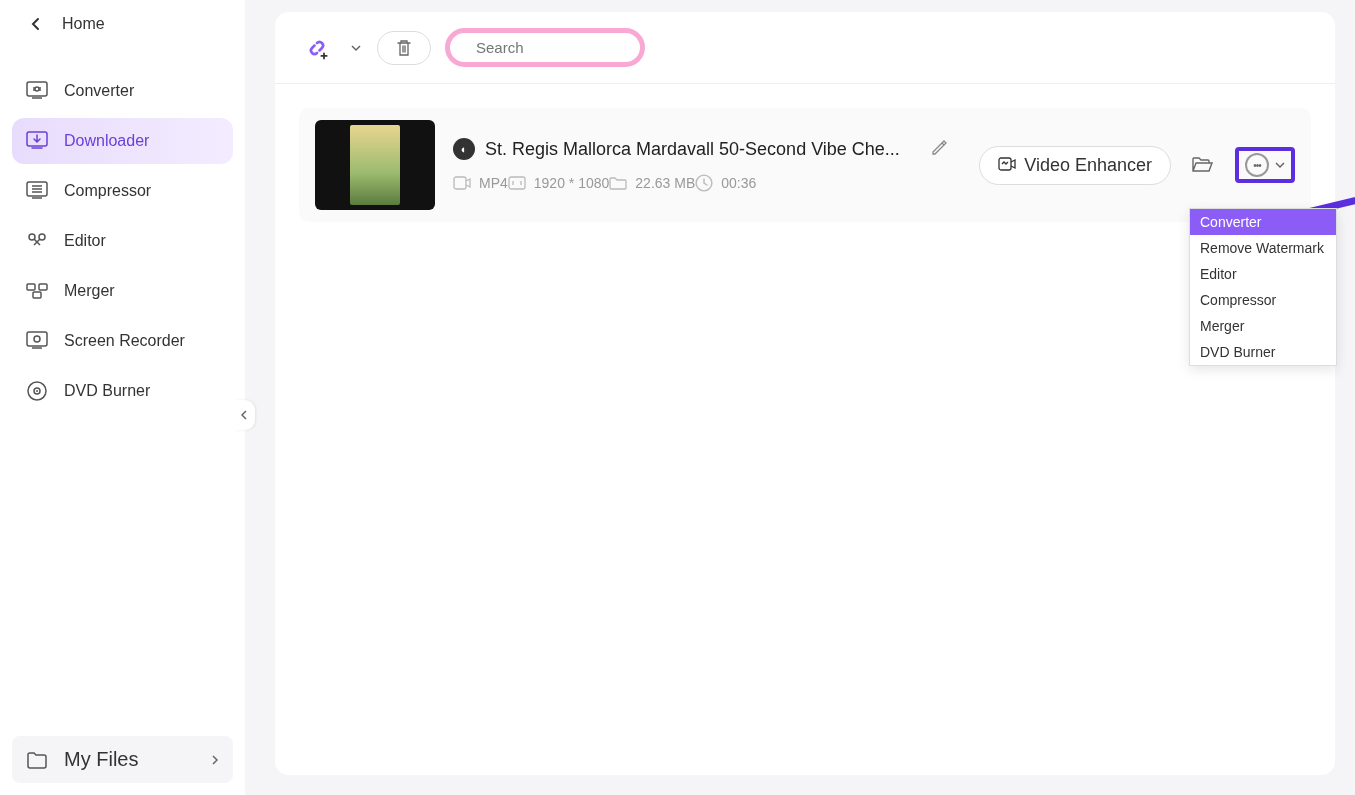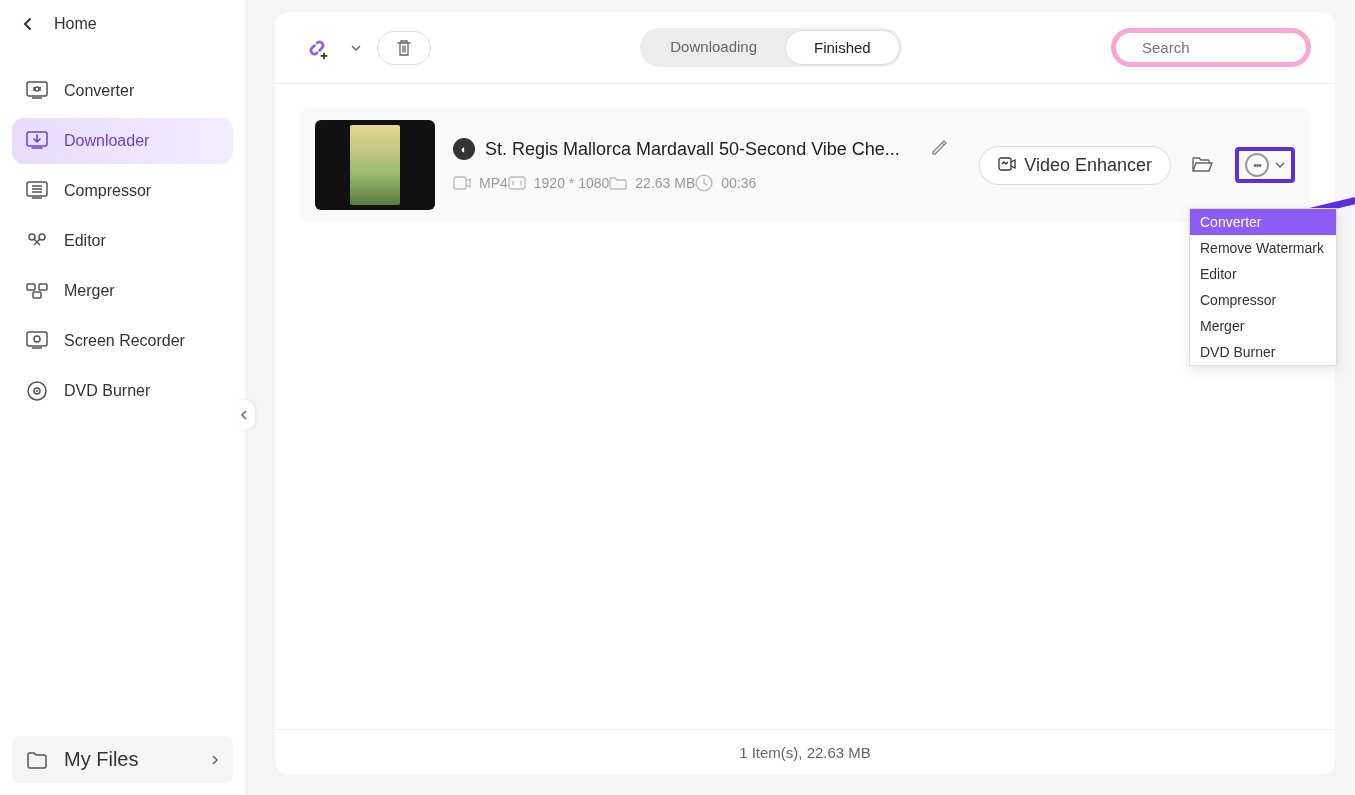--- a/index.html
+++ b/index.html
@@ -1,19 +1,19 @@
 <!DOCTYPE html>
 <html><head>
   <meta charset="utf-8">
   <style>
     * { margin: 0; padding: 0; box-sizing: border-box; font-family: -apple-system, BlinkMacSystemFont, 'Segoe UI', Arial, sans-serif; }
     body { display: flex; width: 1355px; height: 795px; background: #f5f5f7; color: #333; overflow: hidden; }
     
     .sidebar { width: 245px; height: 100%; background: #fff; display: flex; flex-direction: column; position: relative; }
-    .sidebar-header { display: flex; align-items: center; padding: 14px 18px; gap: 16px; }
+    .sidebar-header { display: flex; align-items: center; padding: 14px 18px; gap: 16px; margin-left: 8px; }
     .back-btn { width: 20px; height: 20px; display: flex; align-items: center; justify-content: center; cursor: pointer; }
     .home-label { font-size: 16px; color: #333; }
     .sidebar-nav { margin-top: 20px; padding: 0 12px; }
     .nav-item { display: flex; align-items: center; gap: 16px; padding: 12px 14px; border-radius: 12px; cursor: pointer; margin-bottom: 4px; }
     .nav-item.active { background: linear-gradient(90deg, #e8dcfc 0%, #f3ecff 100%); }
     .nav-item.active .nav-label { color: #6b3fd8; }
     .nav-icon { width: 22px; height: 22px; display: flex; align-items: center; justify-content: center; color: #555; }
     .nav-item.active .nav-icon { color: #6b3fd8; }
     .nav-label { font-size: 16px; color: #333; }
     
@@ -187,24 +187,20 @@
         <svg width="10" height="8" viewBox="0 0 10 8">
             <path d="M1 2 L5 6 L9 2" stroke="currentColor" stroke-width="1.5" fill="none"></path>
           </svg>
       </div>
       <div class="trash-btn">
         <svg width="16" height="18" viewBox="0 0 16 18">
             <path d="M2 4 L14 4 M5 4 L5 2 L11 2 L11 4 M4 4 L4 16 L12 16 L12 4 M7 7 L7 13 M9 7 L9 13" stroke="currentColor" stroke-width="1.3" fill="none" stroke-linecap="round"></path>
           </svg>
       </div>
 
-      <div class="tabs">
-        <div class="tab">Downloading</div>
-        <div class="tab active">Finished</div>
-      </div>
 
       <div class="search-box">
         <svg width="16" height="16" viewBox="0 0 16 16">
             <circle cx="7" cy="7" r="5" fill="none" stroke="#bbb" stroke-width="1.5"></circle>
             <path d="M11 11 L15 15" stroke="#bbb" stroke-width="1.5"></path>
           </svg>
         <input class="search-input" placeholder="Search" style="">
       </div>
     </div>
 
@@ -286,15 +282,14 @@
       <div class="menu-option">Compressor</div>
       <div class="menu-option">Merger</div>
       <div class="menu-option">DVD Burner</div>
     </div>
 
     <svg class="annotation-arrow" width="280" height="80" viewBox="0 0 280 80">
       <line x1="20" y1="70" x2="250" y2="15" stroke="#5b2ee0" stroke-width="7" stroke-linecap="round"></line>
       <polygon points="260,10 235,10 250,30" fill="#5b2ee0"></polygon>
     </svg>
 
-    <div class="status-bar">1 Item(s), 22.63 MB</div>
   </div>
 </div>
 
 </body></html>

